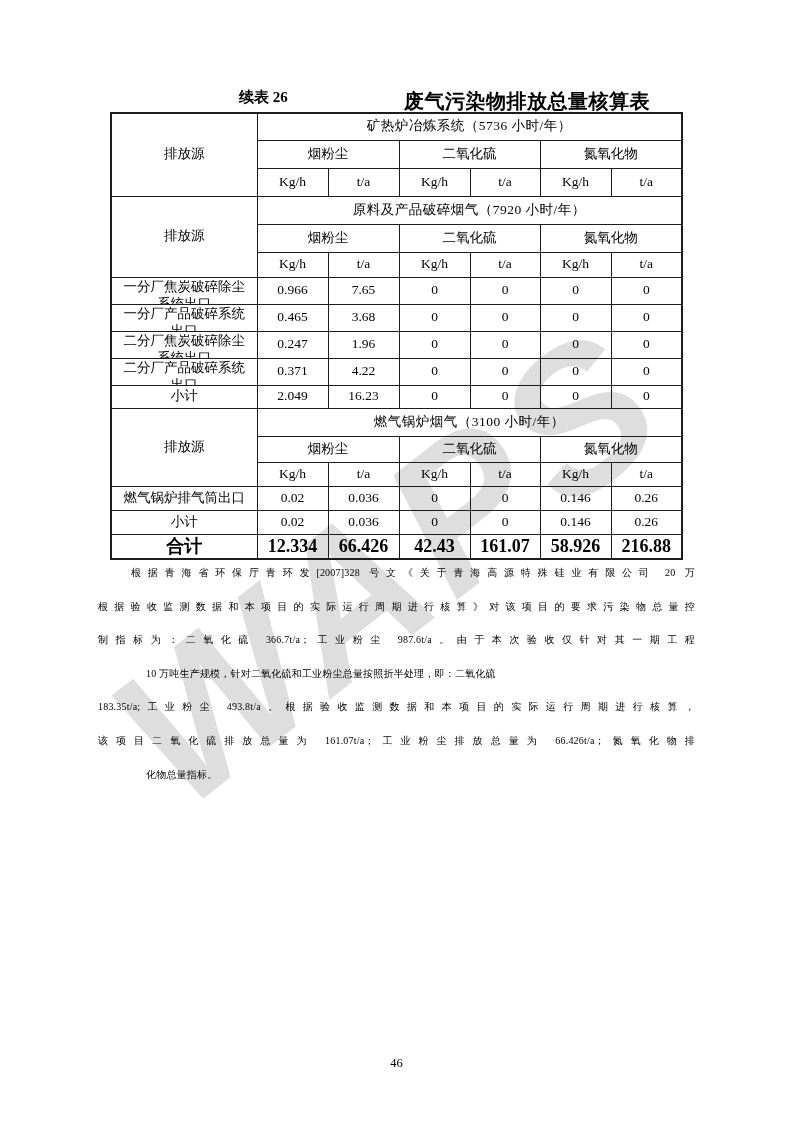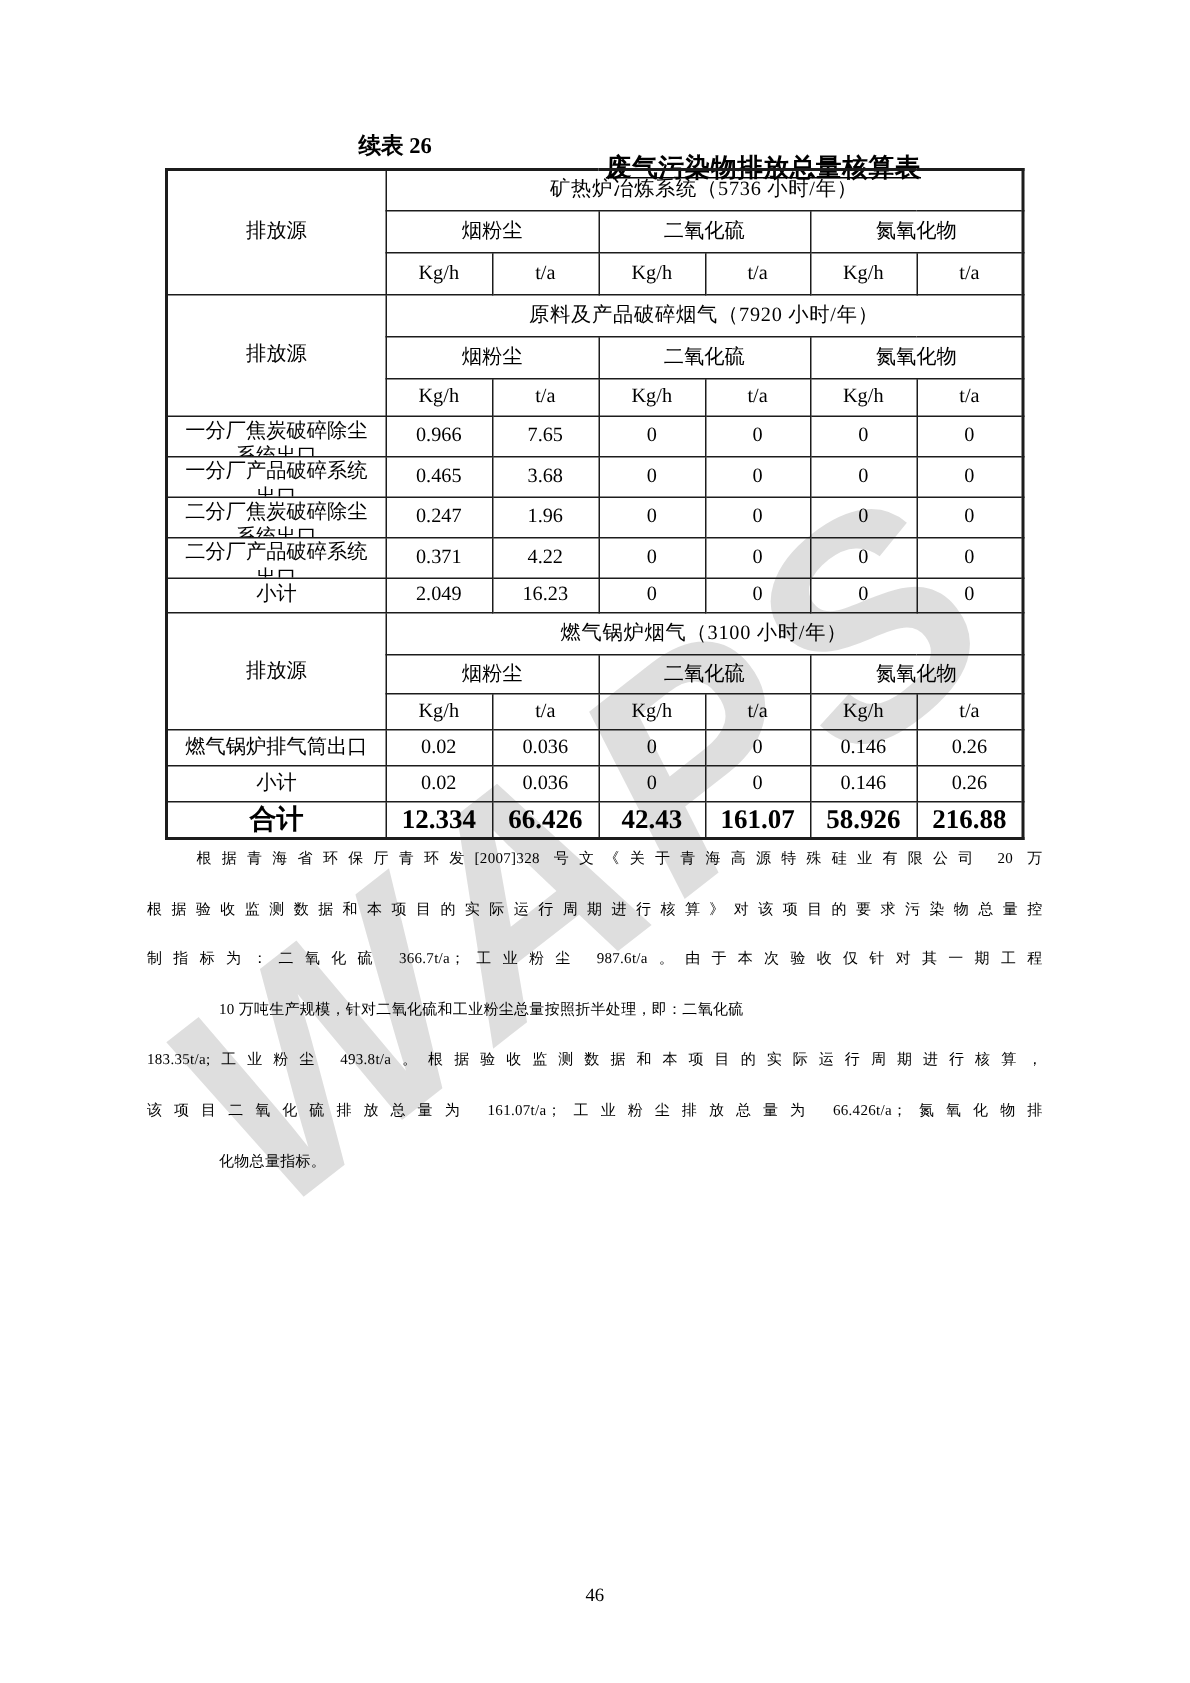--- a/index.html
+++ b/index.html
@@ -14,21 +14,21 @@
     transform:translate(-50%,-50%) rotate(-38deg);
     font-family:"Liberation Sans","DejaVu Sans",sans-serif;
     font-weight:bold;font-style:italic;
     font-size:200px;letter-spacing:10px;line-height:1;
     color:#d9d9d9;opacity:.85;white-space:nowrap;
     pointer-events:none;user-select:none;
   }
   
   .caption-row{position:absolute;left:111px;top:88px;width:570px;height:22px;z-index:1;}
   .cap-left{position:absolute;left:128px;top:0;font-size:15px;font-weight:bold;}
-  .cap-title{position:absolute;left:293px;top:12px;font-size:17px;font-weight:bold;letter-spacing:.5px;text-decoration:underline;}
+  .cap-title{position:absolute;left:293px;top:0;font-size:20px;font-weight:bold;letter-spacing:.5px;}
   
   table.emission{
     position:absolute;left:110px;top:112px;width:572px;z-index:1;
     border-collapse:collapse;table-layout:fixed;background:transparent;
     border:2px solid #1c1c1c;
   }
   table.emission td{
     border:1px solid #1c1c1c;text-align:center;vertical-align:middle;
     padding:0;font-size:13.5px;line-height:1.25;background:transparent;
     overflow:hidden;

